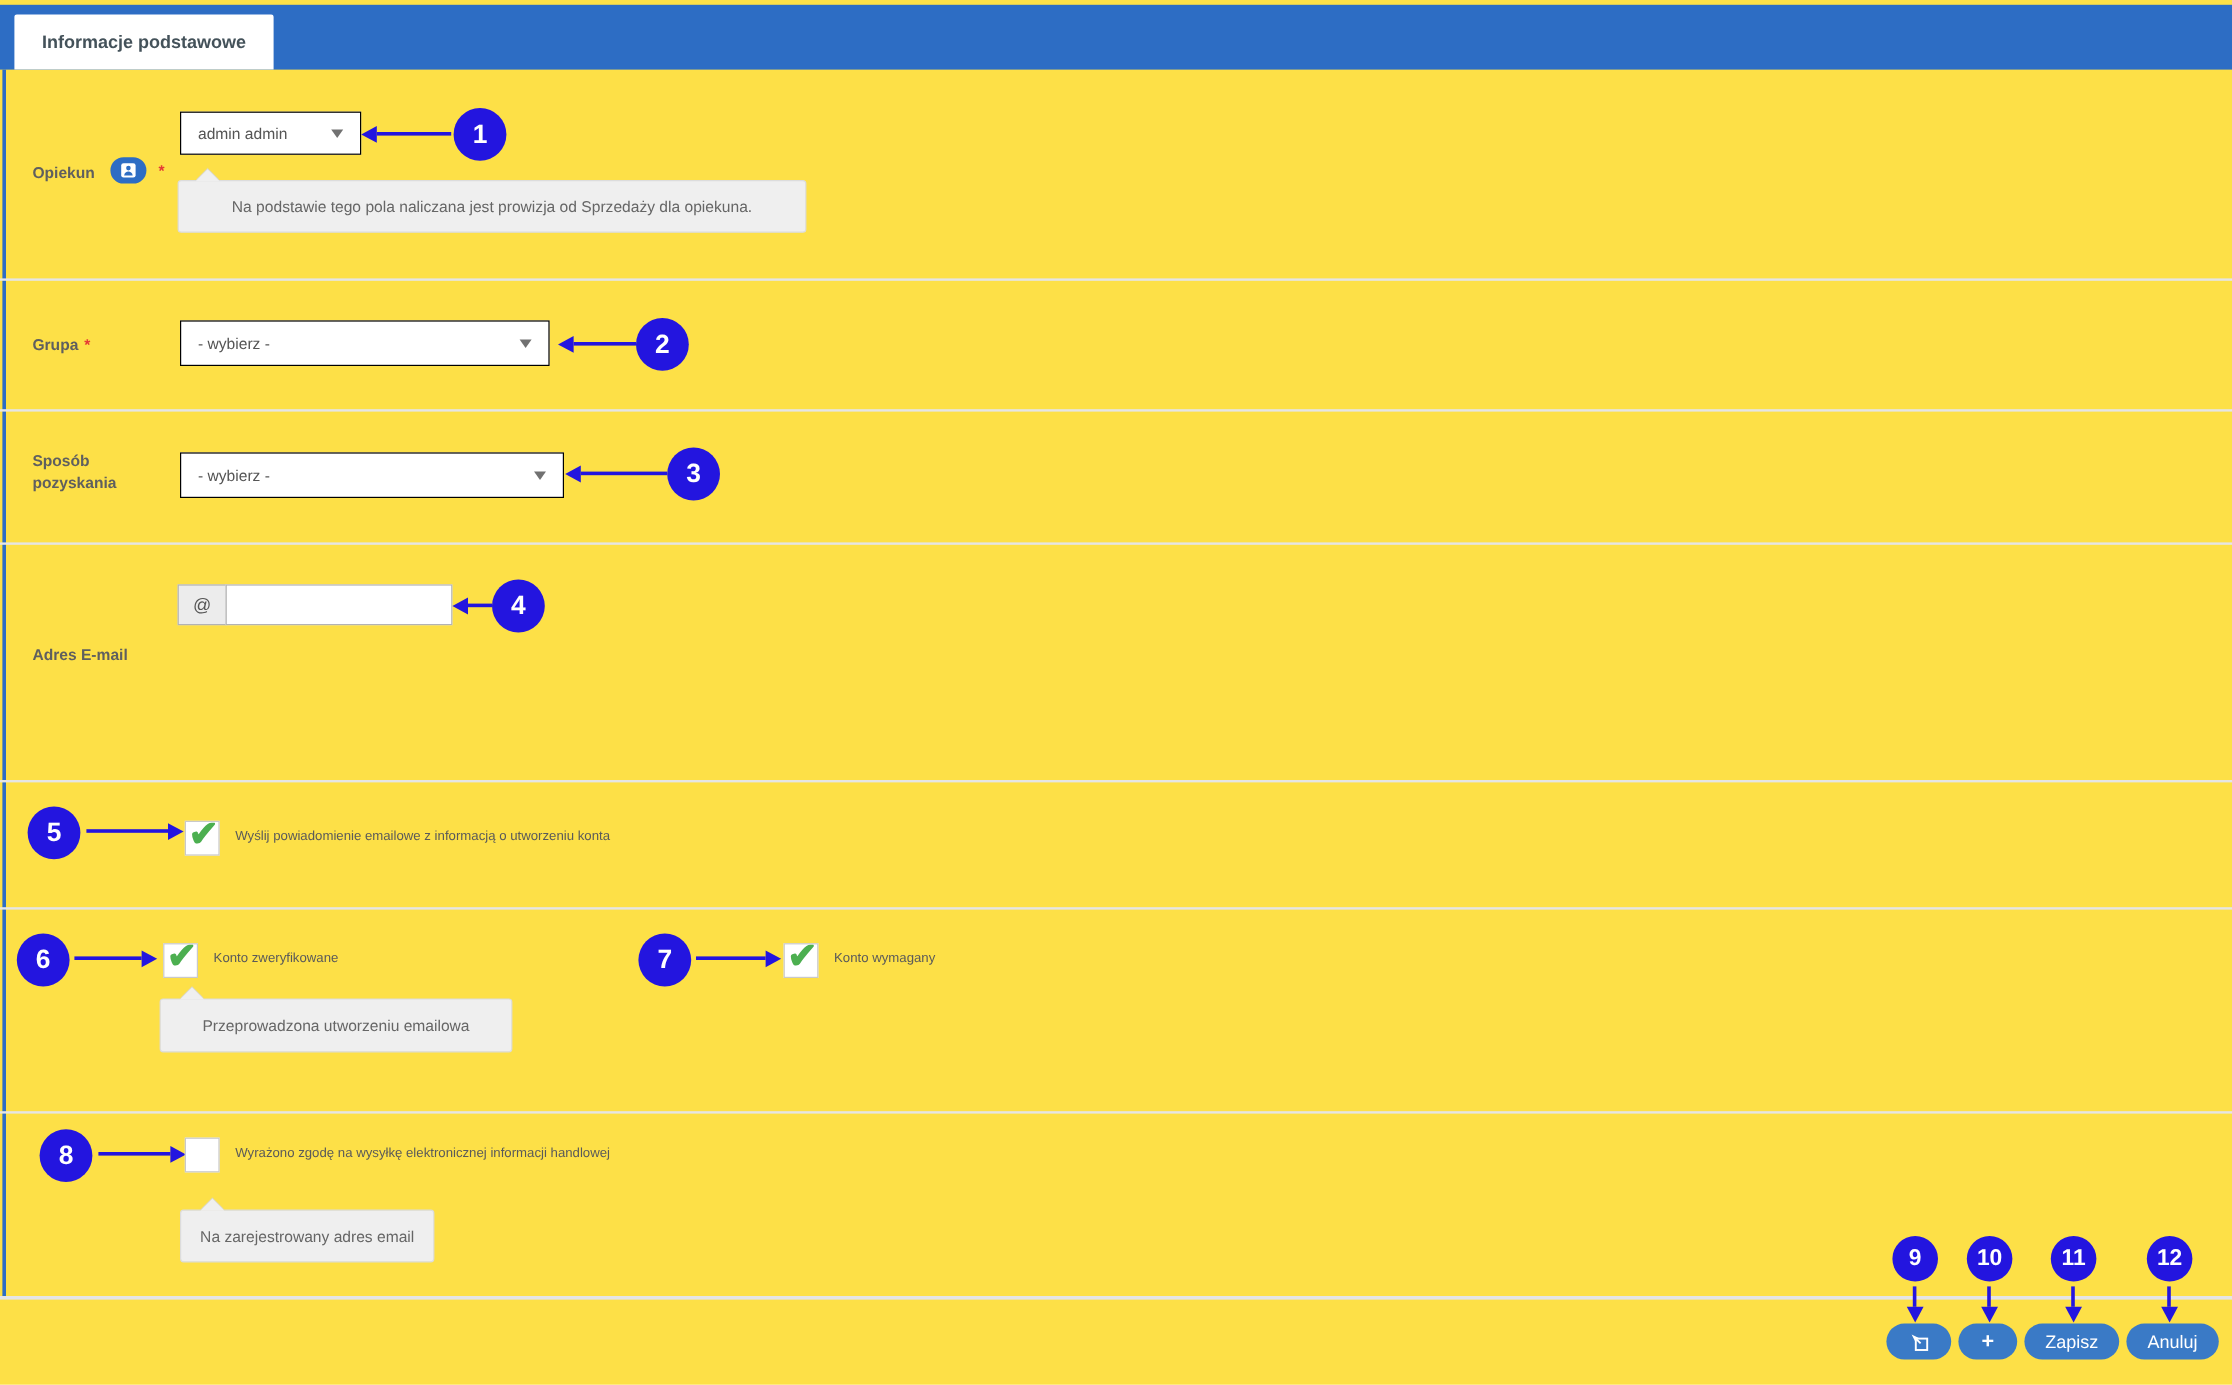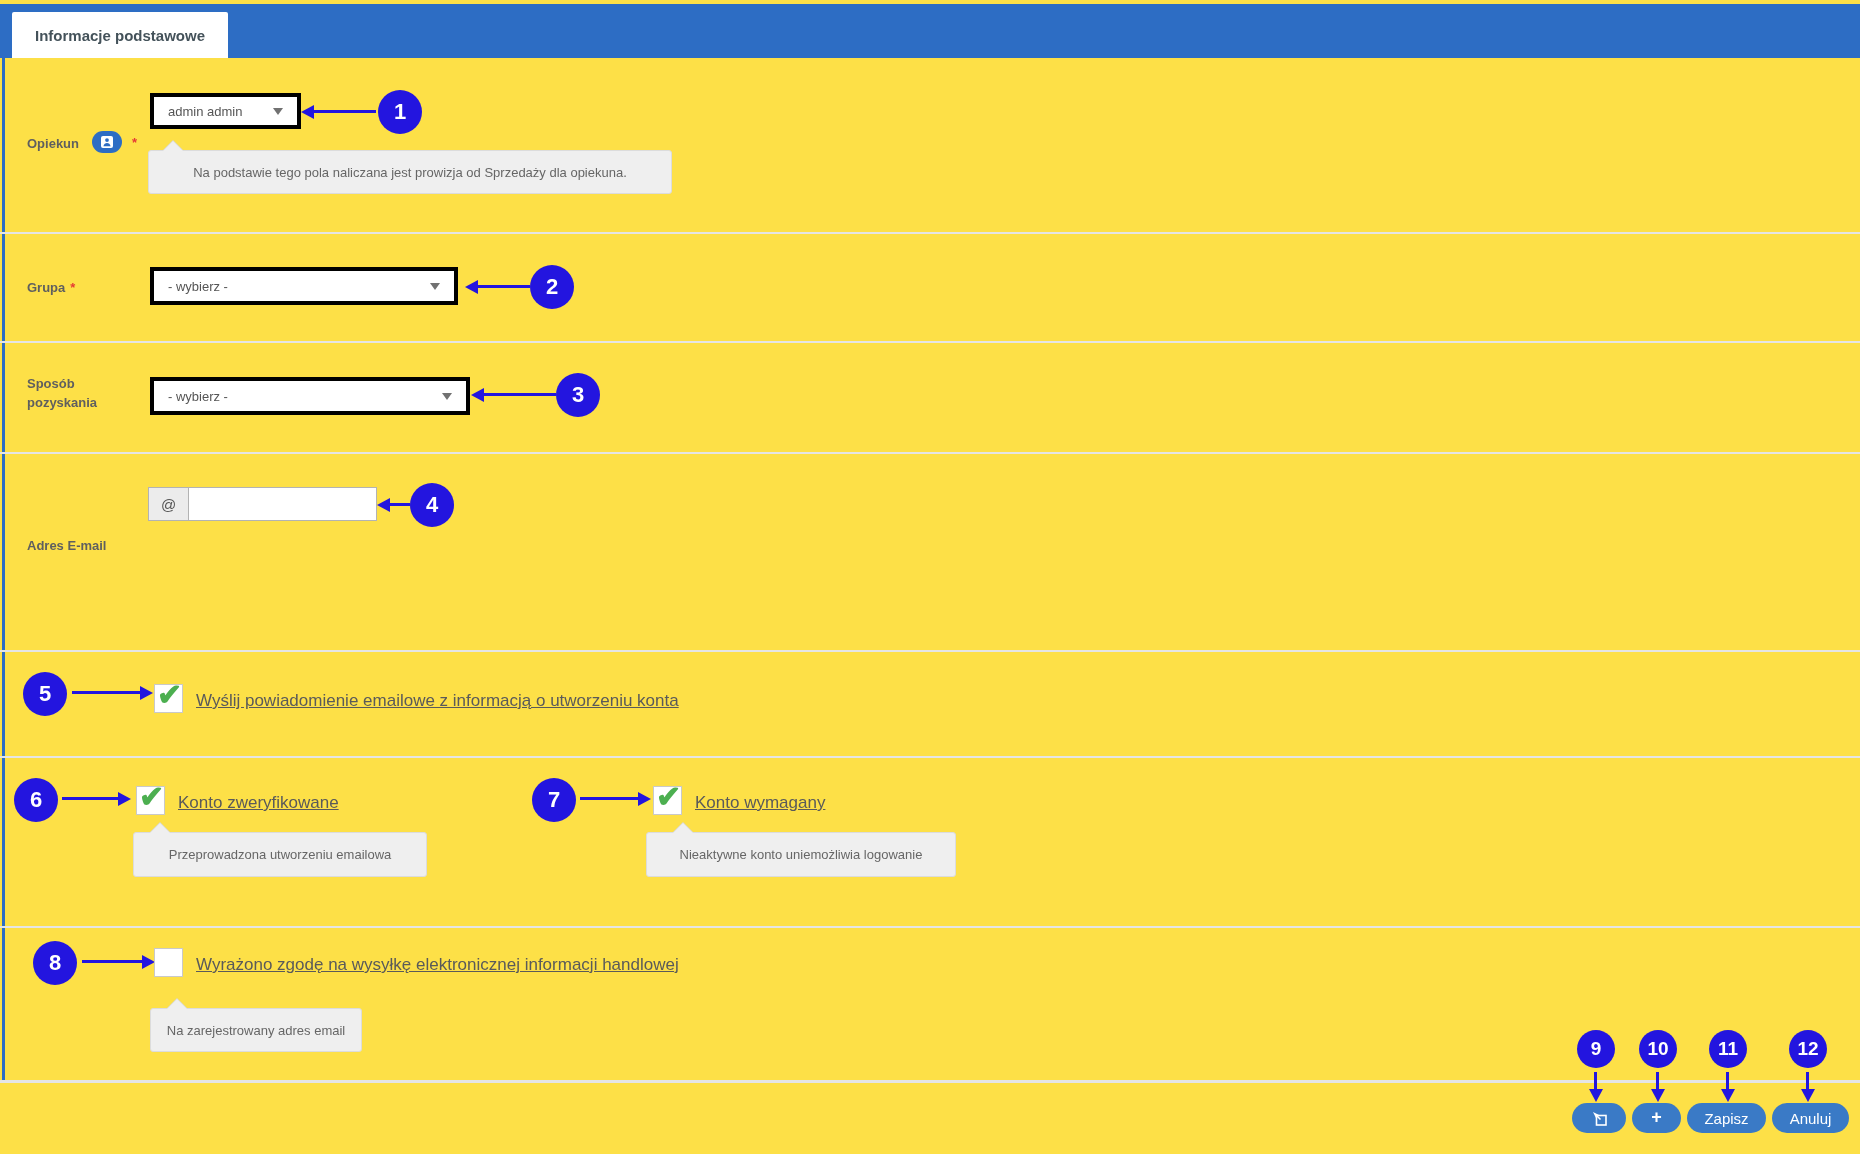--- a/index.html
+++ b/index.html
@@ -10,21 +10,21 @@
   .tab { position:absolute; left:12px; top:12px; width:216px; height:46px; background:#fff;
          border-radius:2px 2px 0 0; display:flex; align-items:center; justify-content:center;
          font-size:15px; font-weight:bold; color:#44525a; }
 
   .left-border { position:absolute; left:2px; top:58px; width:3px; height:1022px; background:#2d6dc4; }
   .divider { position:absolute; left:0; width:1860px; height:2px; background:#e5e5e5; }
 
   .field-label { position:absolute; font-size:13px; font-weight:bold; color:#5f5f5f; white-space:nowrap; }
   .req { color:#e53935; font-weight:bold; margin-left:5px; }
 
-  .sel { position:absolute; background:#fff; border:4px solid #000000; font-size:13px; color:#555;
+  .sel { position:absolute; background:#fff; border:1px solid #000000; font-size:13px; color:#555;
          display:flex; align-items:center; padding-left:14px; box-sizing:border-box; cursor:pointer;text-align:center; }
   .caret { position:absolute; right:14px; top:50%; margin-top:-3px; width:0; height:0;
            border-left:5px solid transparent; border-right:5px solid transparent; border-top:7px solid #717171; }
 
   .tip { position:absolute; background:#efefef; border:1px solid #dcdcdc; border-radius:3px;
          color:#666; font-size:13px; display:flex; align-items:center; justify-content:center; box-sizing:border-box; }
   .notch { position:absolute; top:-10px; width:0; height:0;
            border-left:10px solid transparent; border-right:10px solid transparent;
            border-bottom:10px solid #efefef; }
   .notch-hi { filter:drop-shadow(0 -1px 0 #d6d6d6); }
@@ -36,21 +36,21 @@
 
   .tip-email { align-items:flex-start; justify-content:flex-start; flex-direction:column; padding:12px 20px 0 20px; line-height:22px; }
   .red-text { color:#d0342f; }
   .tip-link { color:#4a4a4a; text-decoration:underline; cursor:pointer; }
 
   .cbx { position:absolute; width:29px; height:29px; background:#fff; border:1px solid #c9c9c9;
          box-sizing:border-box; cursor:pointer; }
   .cbx .mark { display:none; }
   .cbx.checked .mark { display:block; position:absolute; left:2px; top:-8px; font-size:30px;
                        color:#4caf50; font-weight:bold; }
-  .cb-label { position:absolute; font-size:17px; color:#5a5a5a; white-space:nowrap;text-decoration:underline; }
+  .cb-label { position:absolute; font-size:11px; color:#5a5a5a; white-space:nowrap; }
 
   .ann { position:absolute; width:44px; height:44px; border-radius:50%; background:#2315df; color:#fff;
          font-weight:bold; font-size:22px; display:flex; align-items:center; justify-content:center; }
   .ann-sm { width:38px; height:38px; font-size:19px; }
   .arr-line { position:absolute; background:#2315df; height:3px; }
   .arr-vline { position:absolute; background:#2315df; width:3px; }
   .head-left  { position:absolute; width:0; height:0; border-top:7px solid transparent;
                 border-bottom:7px solid transparent; border-right:13px solid #2315df; }
   .head-right { position:absolute; width:0; height:0; border-top:7px solid transparent;
                 border-bottom:7px solid transparent; border-left:13px solid #2315df; }
@@ -153,24 +153,20 @@
     <span>Przeprowadzona utworzeniu emailowa</span>
   </div>
 
   <div class="ann" style="left:532px;top:778px">7</div>
   <div class="arr-line" style="left:580px;top:797px;width:58px"></div>
   <div class="head-right" style="left:638px;top:792px"></div>
   <div class="cbx checked" style="left:653px;top:786px">
     <span class="mark">✔</span>
   </div>
   <div class="cb-label" style="left:695px;top:793px">Konto wymagany</div>
-  <div class="tip" style="left:646px;top:832px;width:310px;height:45px">
-    <span class="notch notch-hi" style="left:26px"></span>
-    <span>Nieaktywne konto uniemożliwia logowanie</span>
-  </div>
 
   <div class="ann" style="left:33px;top:941px">8</div>
   <div class="arr-line" style="left:82px;top:960px;width:60px"></div>
   <div class="head-right" style="left:142px;top:955px"></div>
   <div class="cbx" style="left:154px;top:948px">
     
   </div>
   <div class="cb-label" style="left:196px;top:955px">Wyrażono zgodę na wysyłkę elektronicznej informacji handlowej</div>
   <div class="tip" style="left:150px;top:1008px;width:212px;height:44px">
     <span class="notch notch-hi" style="left:16px"></span>

